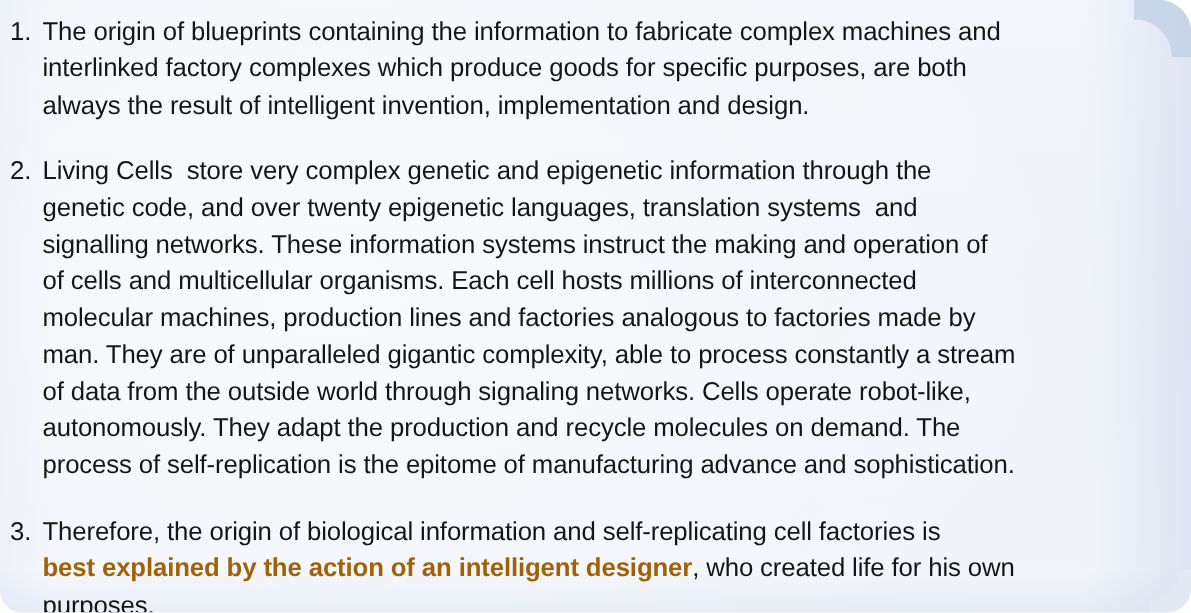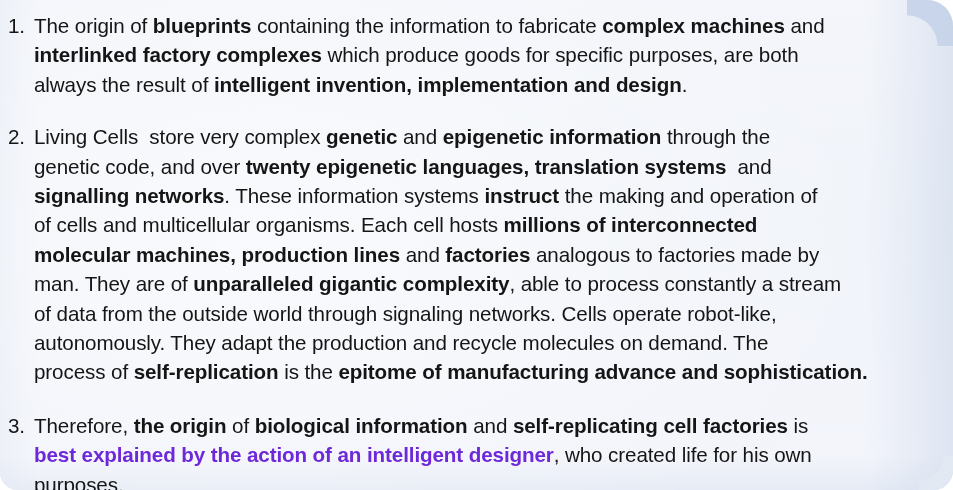--- a/index.html
+++ b/index.html
@@ -153,22 +153,22 @@
     flex: 0 0 auto;
     width: 26px;
     text-align: left;
     white-space: pre;
   }
   .para .body {
     flex: 1 1 auto;
     white-space: pre-wrap;
   }
   .line { white-space: pre-wrap; }
-  .b { font-weight: bold; }
-  .red { color: #6d28d9; font-weight: bold; }
+  .b { font-weight: normal; }
+  .red { color: #a16207; font-weight: bold; }
 
   #para-1 { margin-top: 5px; }
   #para-2 { margin-top: 23px; }
   #para-3 { margin-top: 24px; }
 </style>
 </head>
 <body>
 
 <div id="slide">
 

